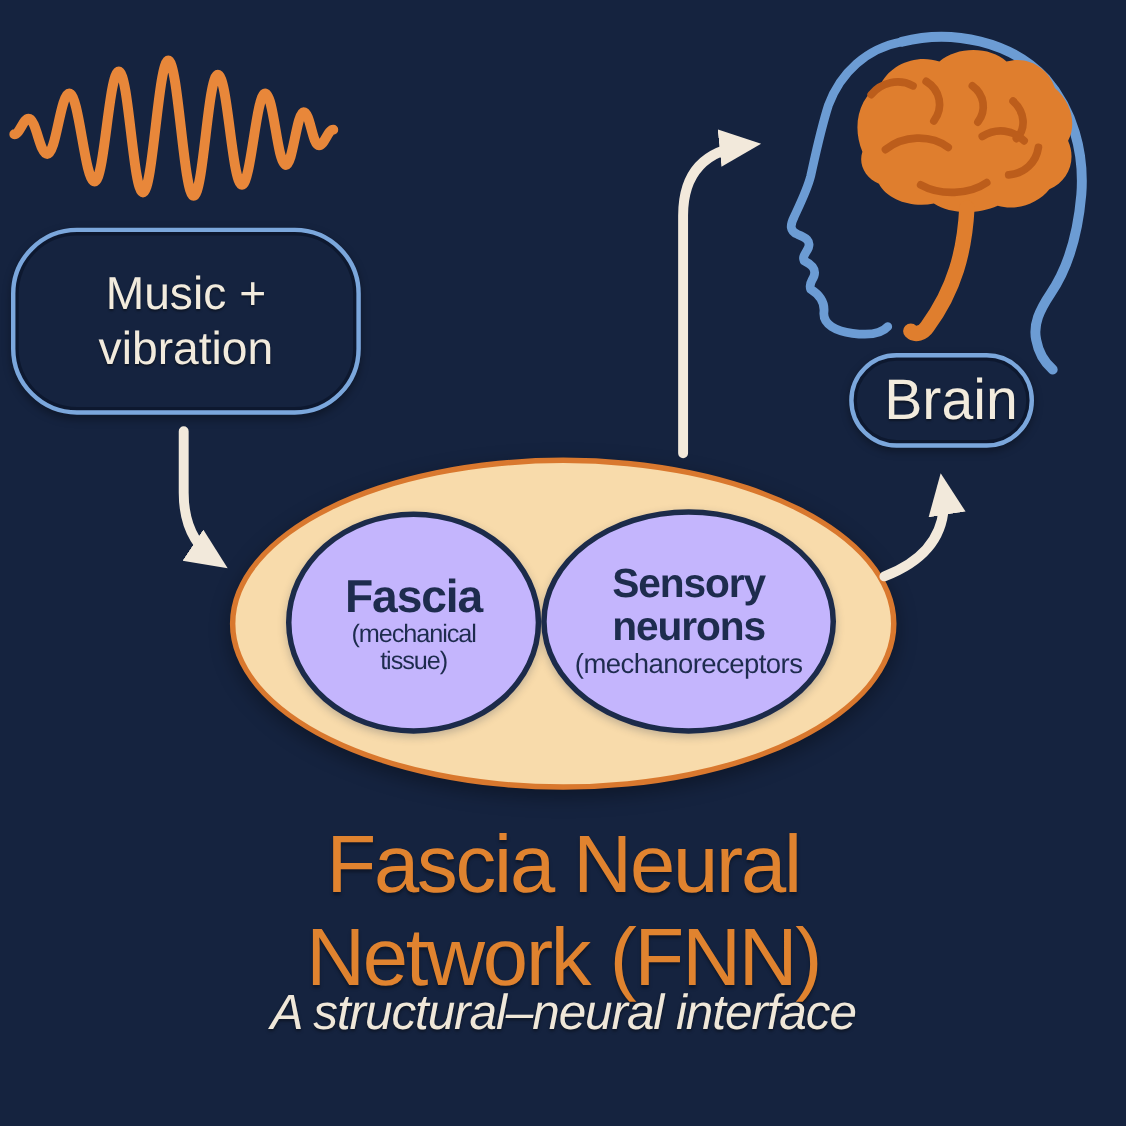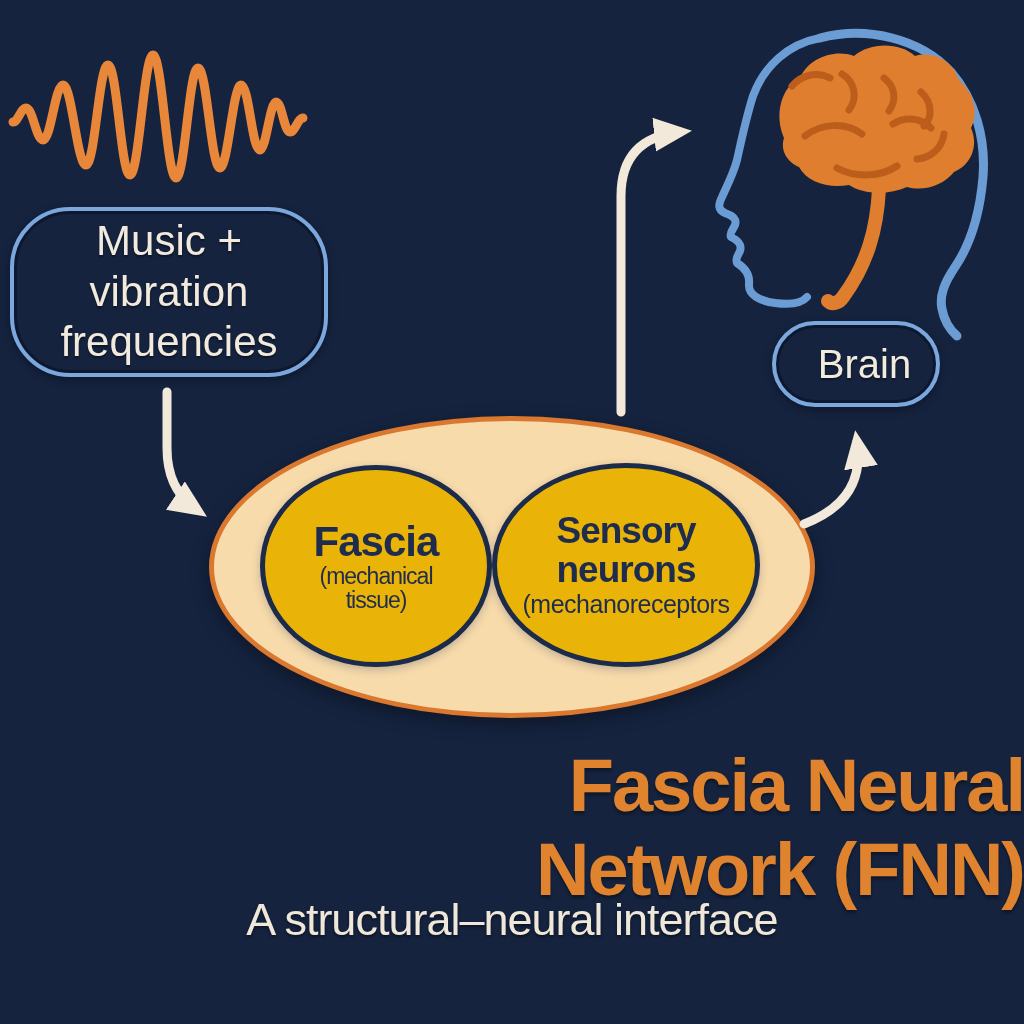--- a/index.html
+++ b/index.html
@@ -18,55 +18,55 @@
     box-shadow:inset 0 0 0 3px rgba(8,16,34,.55), 0 3px 8px rgba(0,0,0,.35);
     z-index:2;
   }
   #music-node{left:10px;top:207px;width:318px;height:170px;}
   #music-node .lbl{
     font-size:42px;line-height:1.2;color:#F2EBDD;text-align:center;
     text-shadow:0 2px 2px rgba(0,0,0,.4);
   }
   #brain-node{left:772px;top:321px;width:168px;height:86px;border-radius:44px;}
   #brain-node .lbl{
-    font-size:40px;color:#F2EBDD;text-shadow:0 2px 2px rgba(0,0,0,.4);margin-left:17px;
+    font-size:52px;color:#F2EBDD;text-shadow:0 2px 2px rgba(0,0,0,.4);margin-left:17px;
   }
   
   #fnn-ellipse{
     left:209px;top:416px;width:606px;height:302px;border-radius:50%;
     background:#F8DBAB;border:5px solid #D9782E;box-sizing:border-box;
     box-shadow:0 6px 18px rgba(0,0,0,.35);z-index:1;
   }
   .inner-ellipse{
-    border-radius:50%;background:#eab308;border:5px solid #1C2B4A;
+    border-radius:50%;background:#c4b5fd;border:5px solid #1C2B4A;
     box-sizing:border-box;display:flex;flex-direction:column;
     align-items:center;justify-content:center;z-index:2;
     box-shadow:0 3px 8px rgba(28,43,74,.25);
     color:#1E2C4E;text-align:center;
   }
   #fascia-ellipse{left:260px;top:465px;width:232px;height:202px;}
   #sensory-ellipse{left:492px;top:463px;width:268px;height:204px;}
   .e-title{font-weight:bold;font-size:42px;line-height:1.05;letter-spacing:-1px;}
   .e-title.sm{font-size:37px;}
   .e-sub{font-size:23px;line-height:1.06;letter-spacing:-1px;}
   .e-sub.sm{font-size:25px;line-height:1.12;letter-spacing:-0.5px;}
   
   #arrows-svg,#head-svg{pointer-events:none;}
   #arrows-svg{left:0;top:0;width:1024px;height:1024px;z-index:3;}
   #head-svg{left:688px;top:16px;width:336px;height:340px;z-index:2;}
   
   #diagram-title{
-    left:0;right:0;top:744px;text-align:right;color:#E0832F;
-    font-weight:bold;font-size:74px;line-height:84px;letter-spacing:-2px;
+    left:0;right:0;top:744px;text-align:center;color:#E0832F;
+    font-weight:normal;font-size:74px;line-height:84px;letter-spacing:-2px;
     text-shadow:0 3px 3px rgba(0,0,0,.35);z-index:2;
   }
   #diagram-subtitle{
     left:0;right:0;top:894px;text-align:center;color:#EFE7D9;
     font-size:45px;letter-spacing:-1px;
-    text-shadow:0 2px 3px rgba(0,0,0,.45);z-index:2;
+    text-shadow:0 2px 3px rgba(0,0,0,.45);z-index:2;font-style:italic;
   }
 </style>
 </head>
 <body>
 
 <div id="stage">
 
   <svg id="wave-svg" class="abs" viewBox="0 0 300 140">
     <path d="M 5 72
              C 10 72 13 58 18 58 C 25 58 28 90 35 90
@@ -76,21 +76,20 @@
              C 177 128 181 18 190 18 C 199 18 203 118 212 118
              C 220 118 225 35 233 35 C 241 35 244 100 252 100
              C 258 100 262 52 268 52 C 274 52 276 82 282 82
              C 287 82 290 68 295 68" fill="none" stroke="#E8873A" stroke-width="9" stroke-linecap="round" stroke-linejoin="round"></path>
   </svg>
 
   <div id="music-node" class="abs pill">
     <div class="lbl">
       <div>Music +</div>
       <div>vibration</div>
-      <div>frequencies</div>
     </div>
   </div>
 
   <div id="fnn-ellipse" class="abs"></div>
 
   <div id="fascia-ellipse" class="abs inner-ellipse">
     <div class="e-title">Fascia</div>
     <div class="e-sub">(mechanical</div>
     <div class="e-sub">tissue)</div>
   </div>

